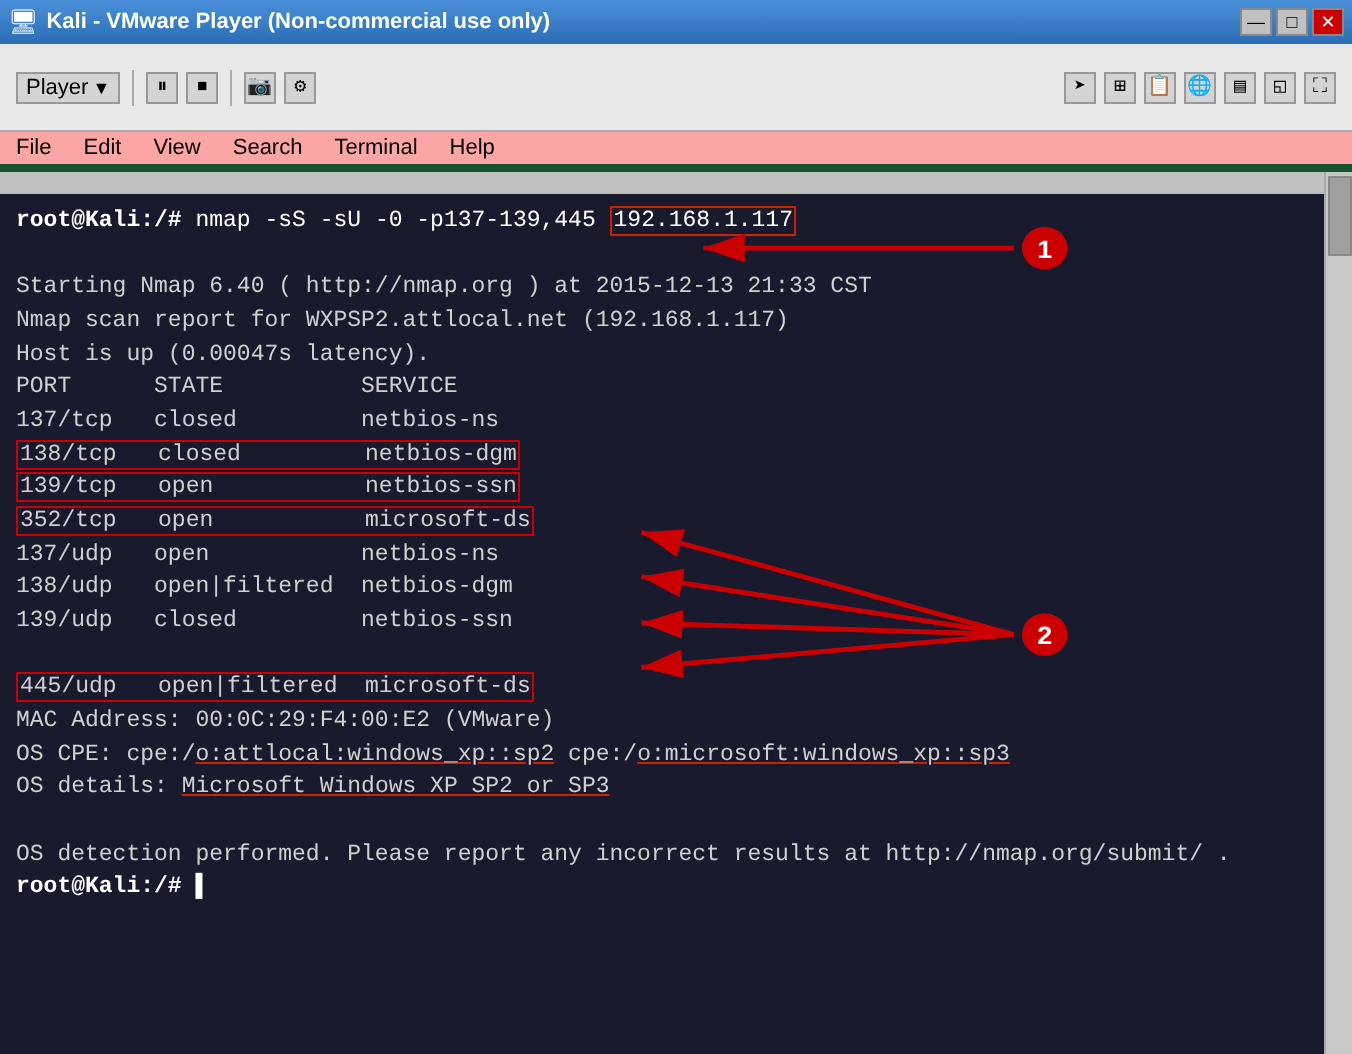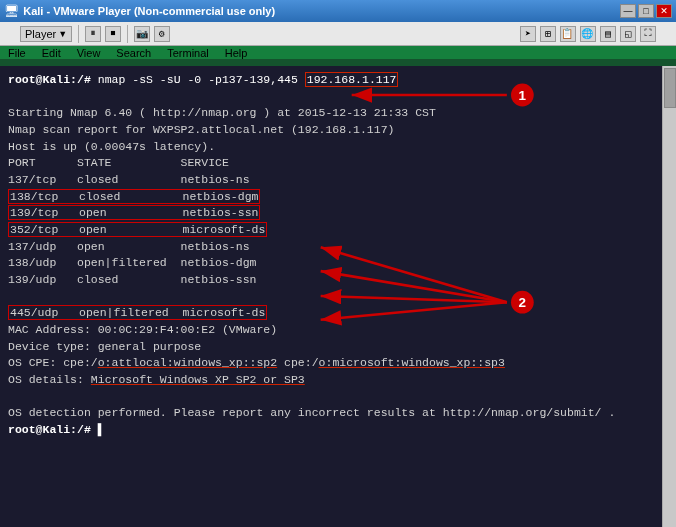--- a/index.html
+++ b/index.html
@@ -45,25 +45,25 @@
       justify-content: center;
       cursor: pointer;
       font-family: Arial, sans-serif;
     }
     .win-btn.close { background: #cc0000; color: white; }
 
     
     .toolbar {
       background: #e8e8e8;
       border-bottom: 1px solid #aaa;
-      padding: 2px 20px;
+      padding: 2px 8px;
       display: flex;
       align-items: center;
       gap: 4px;
-      height: 24px;
+      height: 44px;
     }
     .toolbar-btn {
       background: #d4d4d4;
       border: 1px solid #999;
       padding: 1px 4px;
       font-family: Arial, sans-serif;
       font-size: 11px;
       cursor: pointer;
       display: flex;
       align-items: center;
@@ -82,22 +82,22 @@
       cursor: pointer;
       display: flex;
       align-items: center;
       justify-content: center;
       font-size: 10px;
     }
     .spacer { flex: 1; }
 
     
     .menubar {
-      background: #15803d;
-      border-bottom: 7px solid #14532d;
+      background: #fca5a5;
+      border-bottom: 4px solid #14532d;
       padding: 2px 4px;
       display: flex;
       gap: 8px;
       height: 20px;
       align-items: center;
     }
     .menu-item {
       font-family: Arial, sans-serif;
       font-size: 11px;
       padding: 0 4px;
@@ -108,20 +108,21 @@
     
     .terminal {
       background: #1a1a2e;
       color: #d0d0d0;
       padding: 6px 8px;
       flex: 1;
       overflow: hidden;
       font-size: 11.5px;
       line-height: 1.45;
       position: relative;
+      margin-top: 11px;
     }
     .terminal-inner {
       position: relative;
     }
     .prompt { color: #ffffff; font-weight: bold; }
     .cmd { color: #ffffff; }
     .normal { color: #d0d0d0; }
     .highlight-box {
       display: inline;
       background: transparent;
@@ -228,21 +229,20 @@
           <span class="line normal">137/tcp   closed         netbios-ns</span>
           <span class="line"><span class="highlight-box" style="border-color:#cc0000;">138/tcp   closed         netbios-dgm</span></span>
           <span class="line"><span class="highlight-box" style="border-color:#cc0000;">139/tcp   open           netbios-ssn</span></span>
           <span class="line"><span class="highlight-box" style="border-color:#cc0000;">352/tcp   open           microsoft-ds</span></span>
           <span class="line normal">137/udp   open           netbios-ns</span>
           <span class="line normal">138/udp   open|filtered  netbios-dgm</span>
           <span class="line normal">139/udp   closed         netbios-ssn</span>
           <span class="line normal"> </span>
           <span class="line"><span class="highlight-box" style="border-color:#cc0000;">445/udp   open|filtered  microsoft-ds</span></span>
           <span class="line normal">MAC Address: 00:0C:29:F4:00:E2 (VMware)</span>
-          <span class="line normal">Device type: general purpose</span>
           <span class="line normal">OS CPE: cpe:/<span class="underline-red">o:attlocal:windows_xp::sp2</span> cpe:/<span class="underline-red">o:microsoft:windows_xp::sp3</span></span>
           <span class="line normal">OS details: <span class="underline-red">Microsoft Windows XP SP2 or SP3</span></span>
           <span class="line normal"> </span>
           <span class="line normal">OS detection performed. Please report any incorrect results at http://nmap.org/submit/ .</span>
           <span class="line"><span class="prompt">root@Kali:/#</span><span style="color:#ffffff;"> ▌</span></span>
         </div>
 
         <svg class="arrows-svg" viewBox="0 0 640 445" preserveAspectRatio="none">
 
           <defs>

